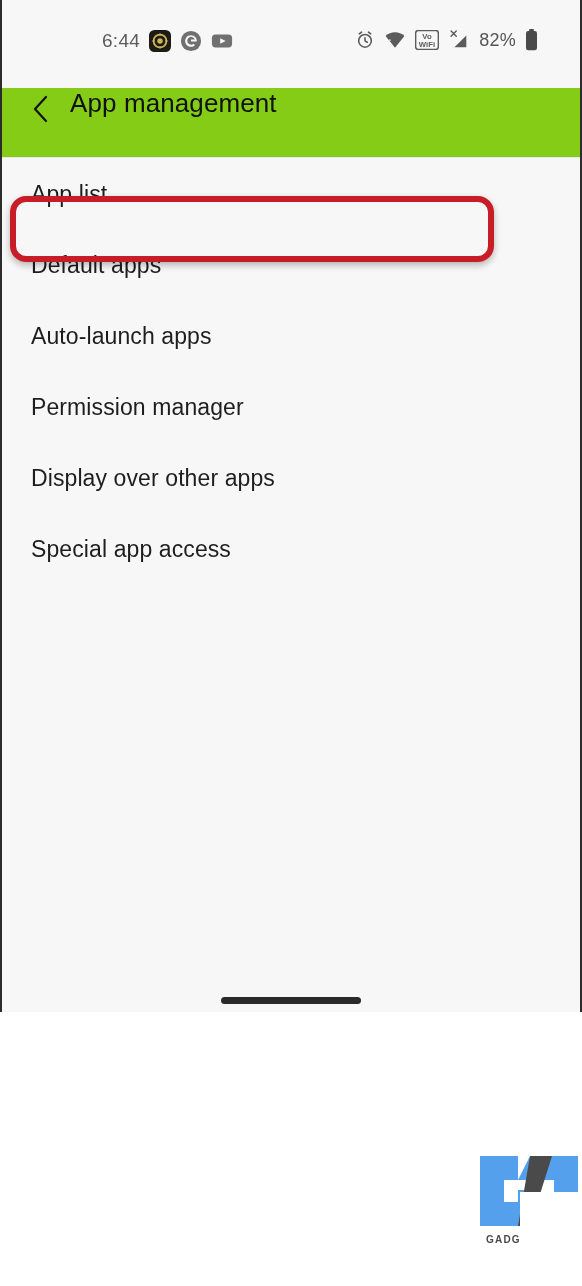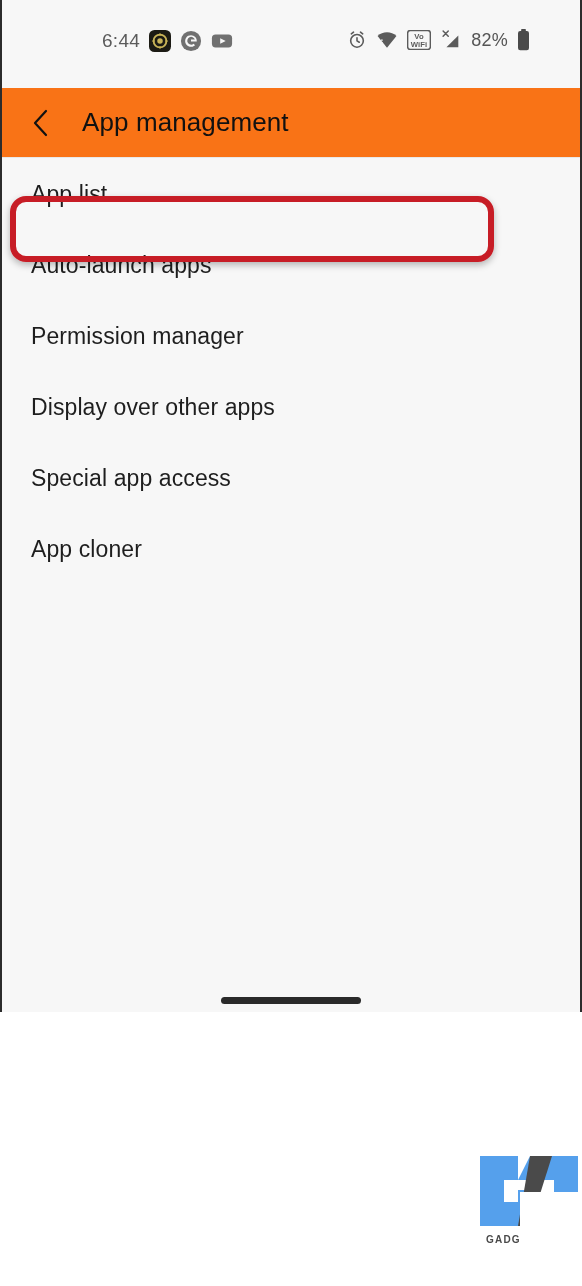--- a/index.html
+++ b/index.html
@@ -27,35 +27,34 @@
     position:absolute; left:100px; top:30px;
     display:flex; align-items:center; gap:9px;
   }
   #clock {
     font-size:19px; color:#5b5b5b; letter-spacing:0.3px;
     font-family:"Liberation Sans", sans-serif;
   }
   .notif-icon { width:22px; height:22px; display:block; }
 
   #sb-right {
-    position:absolute; right:50px; top:29px;
+    position:absolute; right:42px; top:29px;
     display:flex; align-items:center; gap:9px;
   }
   .stat-icon { display:block; }
   #battery-pct {
     font-size:18px; color:#555; letter-spacing:0.2px;
   }
 
   
   #header {
     position:absolute; top:88px; left:0; right:0; height:70px;
-    background:#f97316;
-    display:flex; align-items:center;
+    background:#84cc16;
+    display:flex; 
     border-bottom:1px solid #e8e8e8;
-    gap:12px;
   }
   #back-btn {
     width:42px; height:42px; margin-left:18px;
     display:flex; align-items:center; justify-content:center;
     cursor:pointer; background:none; border:none;
   }
   #page-title {
     font-size:26px; color:#111; font-weight:400;
     margin-left:8px; letter-spacing:0.1px;
   }
@@ -202,33 +201,33 @@
     </button>
     <span id="page-title">App management</span>
   </div>
 
   <div id="list">
 
     <div class="row">
       <span class="row-label">App list</span>
     </div>
     <div class="row">
+      <span class="row-label">Default apps</span>
+    </div>
+    <div class="row">
       <span class="row-label">Auto-launch apps</span>
     </div>
     <div class="row">
       <span class="row-label">Permission manager</span>
     </div>
     <div class="row">
       <span class="row-label">Display over other apps</span>
     </div>
     <div class="row">
       <span class="row-label">Special app access</span>
-    </div>
-    <div class="row">
-      <span class="row-label">App cloner</span>
     </div>
   </div>
 
   <div id="highlight"></div>
 
   <div id="watermark">
     <svg width="104" height="100" viewBox="0 0 104 100">
 
       <path d="M2 6 H52 V30 H26 V52 H40 V40 H52 V76 H2 Z" fill="#55a0ec"></path>
 

